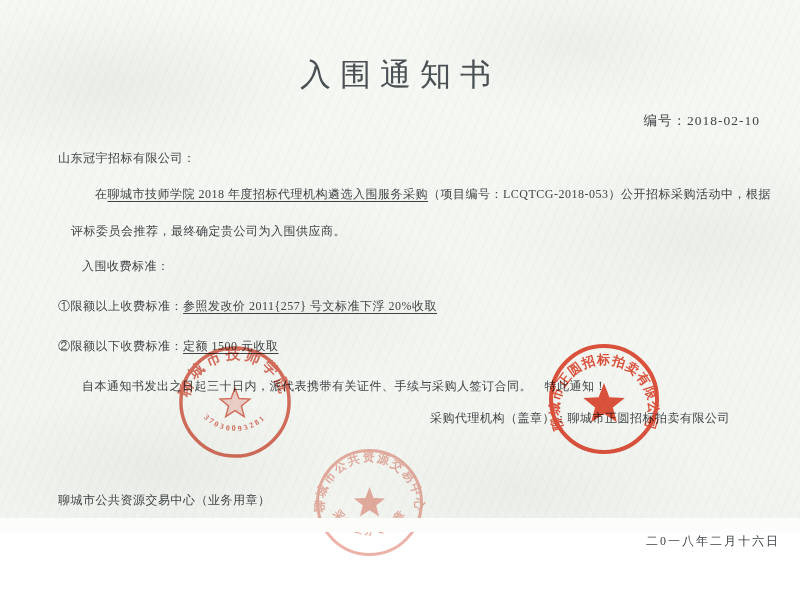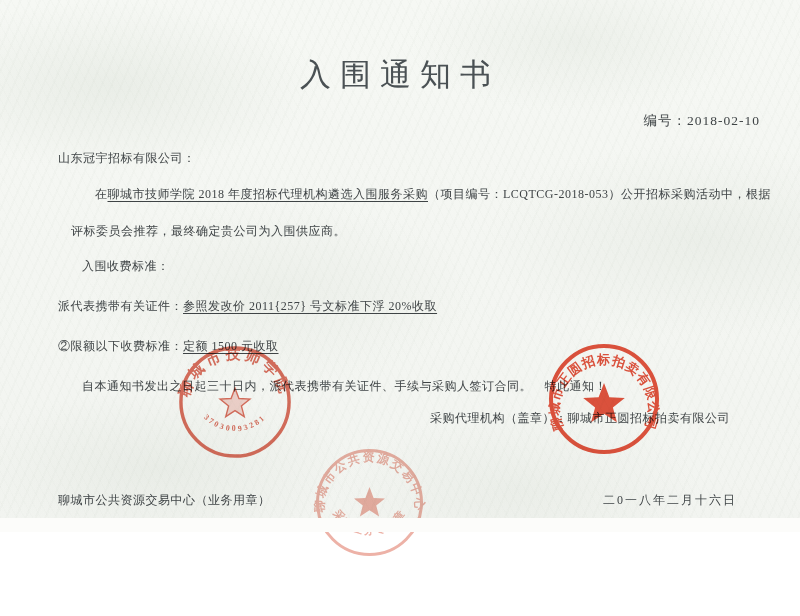--- a/index.html
+++ b/index.html
@@ -31,21 +31,21 @@
   .body-text{font-size:12px;line-height:37px;letter-spacing:0.5px;}
   .addressee{left:58px;top:140px;width:700px;}
   .para1{left:58px;top:176px;width:702px;text-indent:2em;margin-left:13px;}
   .fee-heading{left:58px;top:248px;width:700px;text-indent:2em;}
   .fee1{left:58px;top:288px;width:700px;}
   .fee2{left:58px;top:328px;width:700px;}
   .para2{left:58px;top:368px;width:702px;text-indent:2em;}
   .purchaser{left:58px;top:400px;width:370px;}
   .agency{left:430px;top:400px;width:360px;}
   .center-line{left:58px;top:482px;width:500px;}
-  .date-line{left:560px;top:482px;width:220px;text-align:center;letter-spacing:2px;}
+  .date-line{left:560px;top:523px;width:220px;text-align:right;letter-spacing:2px;}
   .u{text-decoration:underline;text-underline-offset:3px;text-decoration-thickness:1px;}
   .stamp{position:absolute;mix-blend-mode:multiply;pointer-events:none;}
   .stamp text{font-family:"Liberation Serif","DejaVu Serif",serif;font-weight:bold;}
 </style>
 </head>
 <body>
 
 <div class="page">
 
   <div class="abs title">入围通知书</div>
@@ -56,21 +56,21 @@
 
   <div class="abs body-text addressee">山东冠宇招标有限公司：</div>
 
   <div class="abs body-text para1">
     <span>在</span><span class="u">聊城市技师学院 2018 年度招标代理机构遴选入围服务采购</span><span>（项目编号：LCQTCG-2018-053）公开招标采购活动中，根据评标委员会推荐，最终确定贵公司为入围供应商。</span>
   </div>
 
   <div class="abs body-text fee-heading">入围收费标准：</div>
 
   <div class="abs body-text fee1">
-    <span>派代表携带有关证件：</span><span class="u">参照发改价 2011{257} 号文标准下浮 20%收取</span>
+    <span>①限额以上收费标准：</span><span class="u">参照发改价 2011{257} 号文标准下浮 20%收取</span>
   </div>
 
   <div class="abs body-text fee2">
     <span>②限额以下收费标准：</span><span class="u">定额 1500 元收取</span>
   </div>
 
   <div class="abs body-text para2">自本通知书发出之日起三十日内，派代表携带有关证件、手续与采购人签订合同。　特此通知！</div>
 
   <div class="abs body-text agency">采购代理机构（盖章）：聊城市正圆招标拍卖有限公司</div>
 

